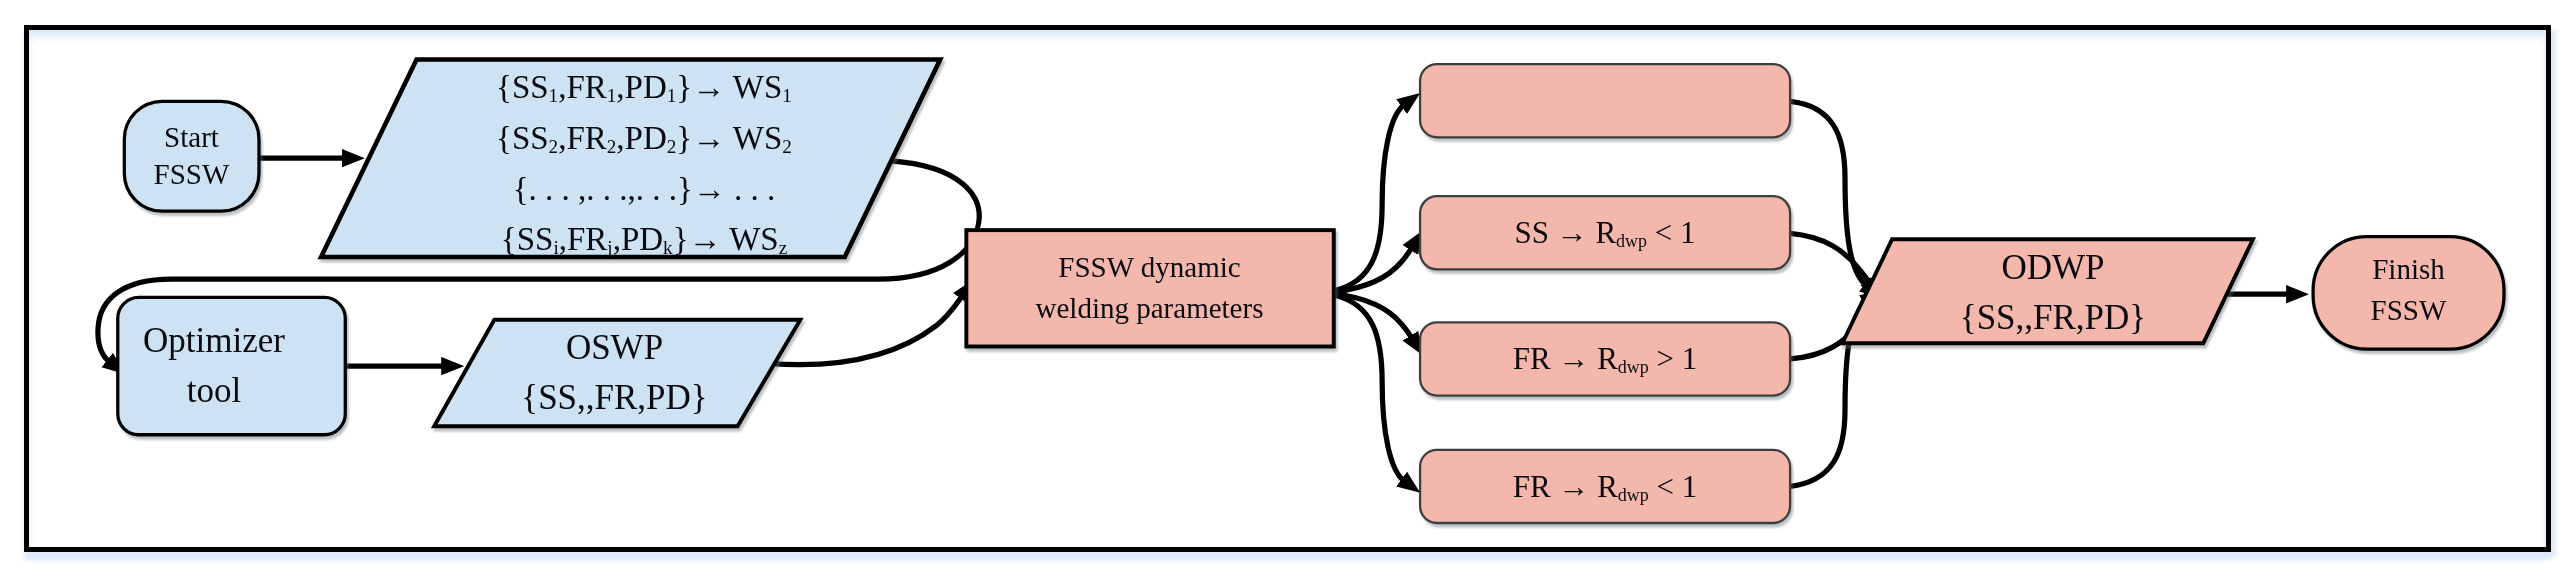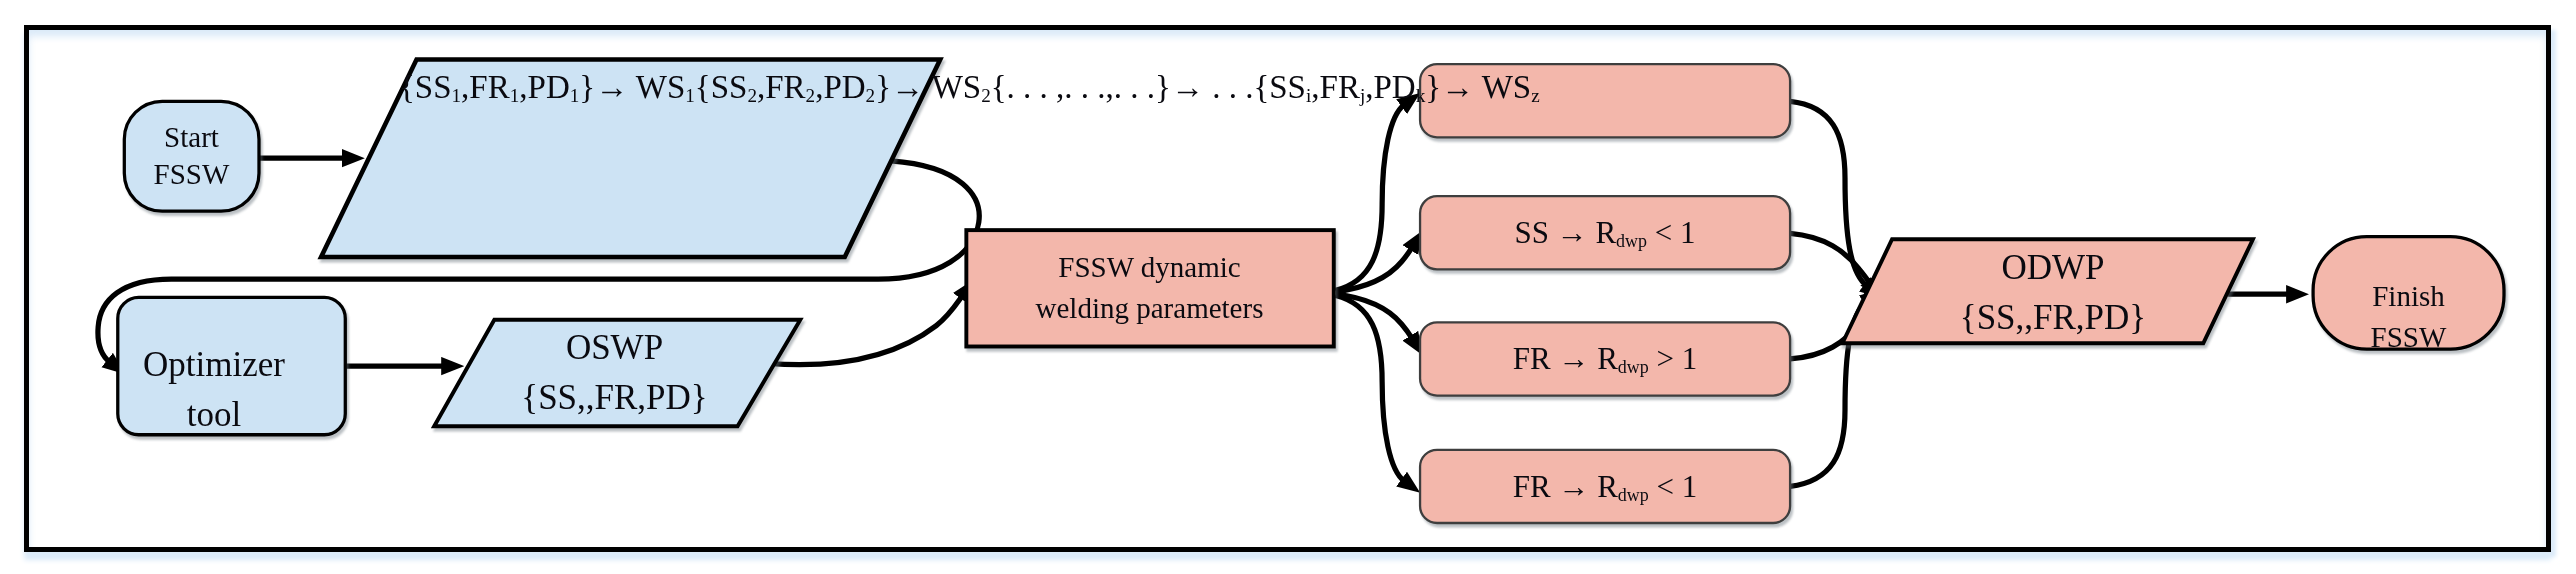--- a/index.html
+++ b/index.html
@@ -26,21 +26,21 @@
   .branch-shape{fill:var(--pink-fill,#f3b7ab);stroke:var(--branch-border,#3e3e3e);stroke-width:3.5;}
   .shp{filter:drop-shadow(3px 5px 2px rgba(105,115,125,0.45));}
   .conn{fill:none;stroke:var(--stroke,#000);stroke-width:8;marker-end:url(#ah);}
   .lbl{
     position:absolute;display:flex;align-items:center;justify-content:center;
     text-align:center;line-height:1.28;pointer-events:none;
   }
   .fs45{font-size:29px;} .fs47{font-size:35px;} .fs48{font-size:31px;}
   .two-line{line-height:1.42;}
   .dataset-lbl{
-    position:absolute;display:flex;justify-content:flex-start;
+    position:absolute;display:flex;flex-direction:column;justify-content:space-between;
     padding:3.9px 0;text-align:center;font-size:33px;line-height:1;pointer-events:none;
   }
   .ds-row{white-space:nowrap;}
   .sub{font-size:0.58em;vertical-align:-0.22em;}
 </style>
 </head>
 <body>
 
 <div id="canvas">
 
@@ -89,21 +89,21 @@
     <span>Start<br>FSSW</span>
   </div>
 
   <div class="dataset-lbl" style="left:399px;top:67px;width:490px;height:186px;">
     <div class="ds-row"><span>{SS</span><span class="sub">1</span><span>,FR</span><span class="sub">1</span><span>,PD</span><span class="sub">1</span><span>}→ WS</span><span class="sub">1</span></div>
     <div class="ds-row"><span>{SS</span><span class="sub">2</span><span>,FR</span><span class="sub">2</span><span>,PD</span><span class="sub">2</span><span>}→ WS</span><span class="sub">2</span></div>
     <div class="ds-row"><span>{. . . ,. . .,. . .}→ . . .</span></div>
     <div class="ds-row"><span>{SS</span><span class="sub">i</span><span>,FR</span><span class="sub">j</span><span>,PD</span><span class="sub">k</span><span>}→ WS</span><span class="sub">z</span></div>
   </div>
 
-  <div class="lbl fs47 two-line" style="left:118px;top:297px;width:192px;height:137px;margin-top:24px;">
+  <div class="lbl fs47 two-line" style="left:118px;top:297px;width:192px;height:137px;">
     <span>Optimizer<br>tool</span>
   </div>
 
   <div class="lbl fs47 two-line" style="left:451px;top:320px;width:327px;height:106px;">
     <span>OSWP<br>{SS,,FR,PD}</span>
   </div>
 
   <div class="lbl fs45 two-line" style="left:966px;top:230px;width:367px;height:116px;">
     <span>FSSW dynamic<br>welding parameters</span>
   </div>
@@ -115,18 +115,18 @@
     <span><span>FR → R</span><span class="sub">dwp</span><span> &gt; 1</span></span>
   </div>
   <div class="lbl fs48" style="left:1420px;top:450px;width:370px;height:73px;">
     <span><span>FR → R</span><span class="sub">dwp</span><span> &lt; 1</span></span>
   </div>
 
   <div class="lbl fs47 two-line" style="left:1896px;top:241px;width:314px;height:103px;">
     <span>ODWP<br>{SS,,FR,PD}</span>
   </div>
 
-  <div class="lbl fs45 two-line" style="left:2313px;top:246px;width:191px;height:112px;align-items:flex-end;">
+  <div class="lbl fs45 two-line" style="left:2313px;top:234px;width:191px;height:112px;">
     <span>Finish<br>FSSW</span>
   </div>
 
 </div>
 
 
 </body></html>

